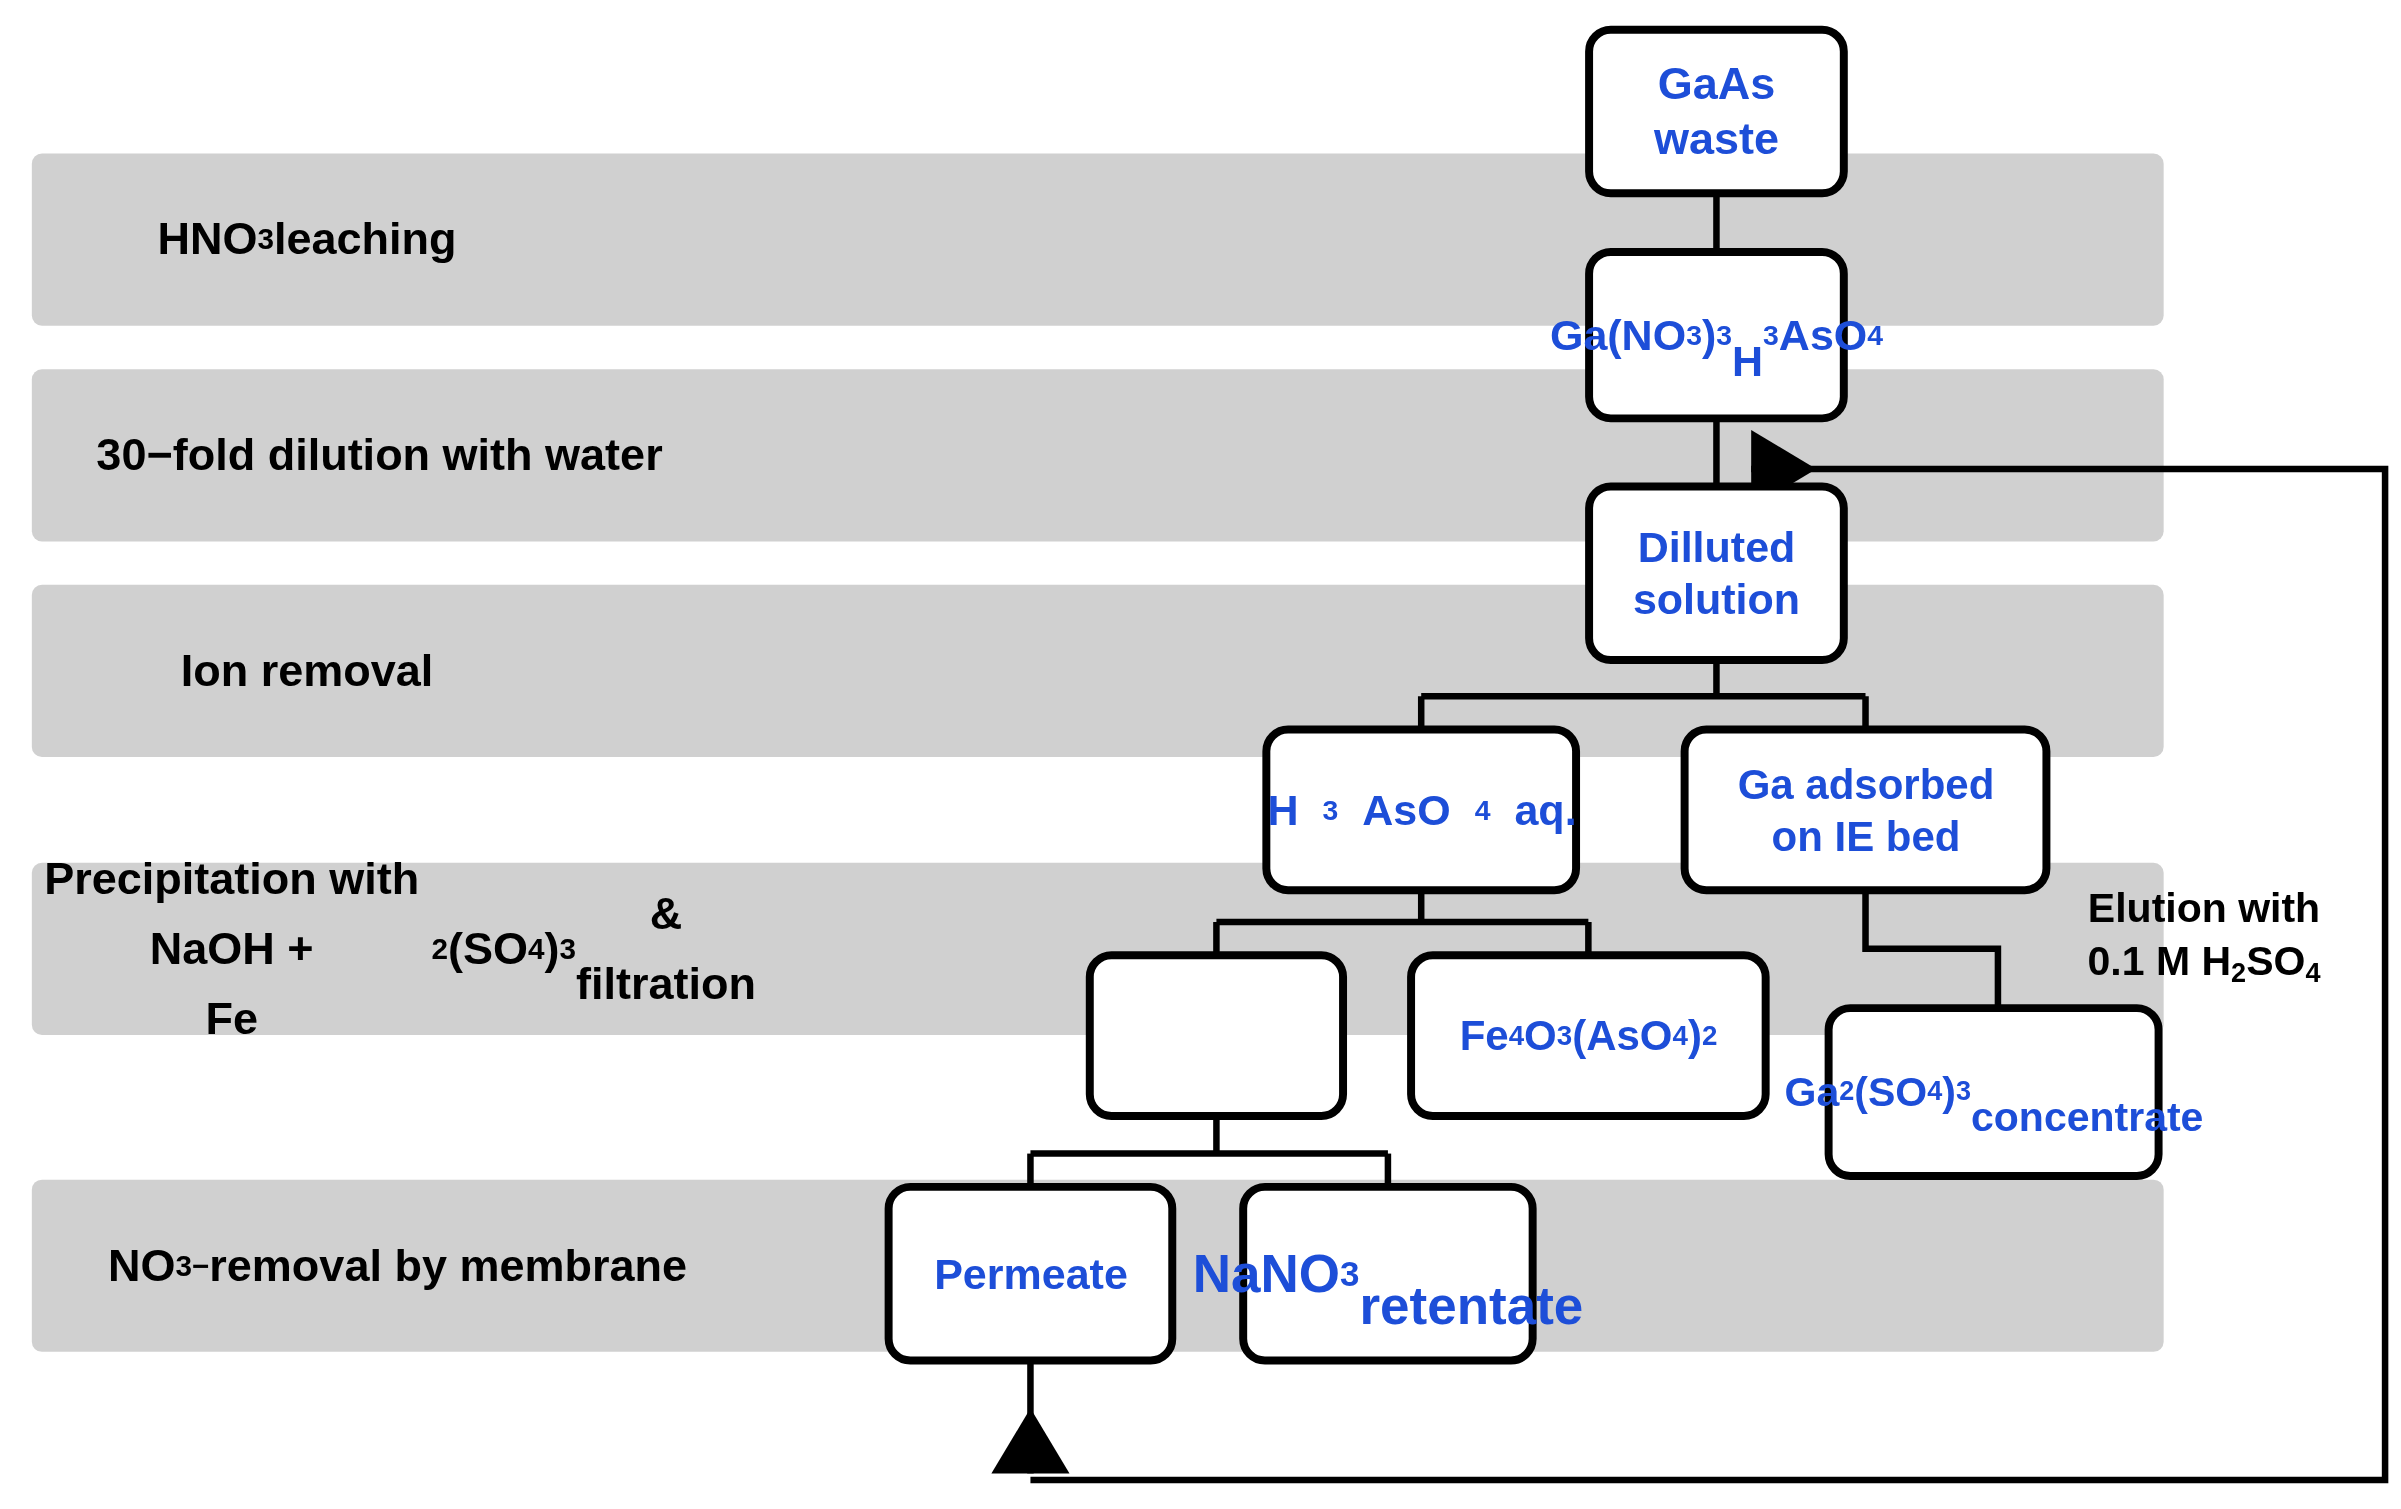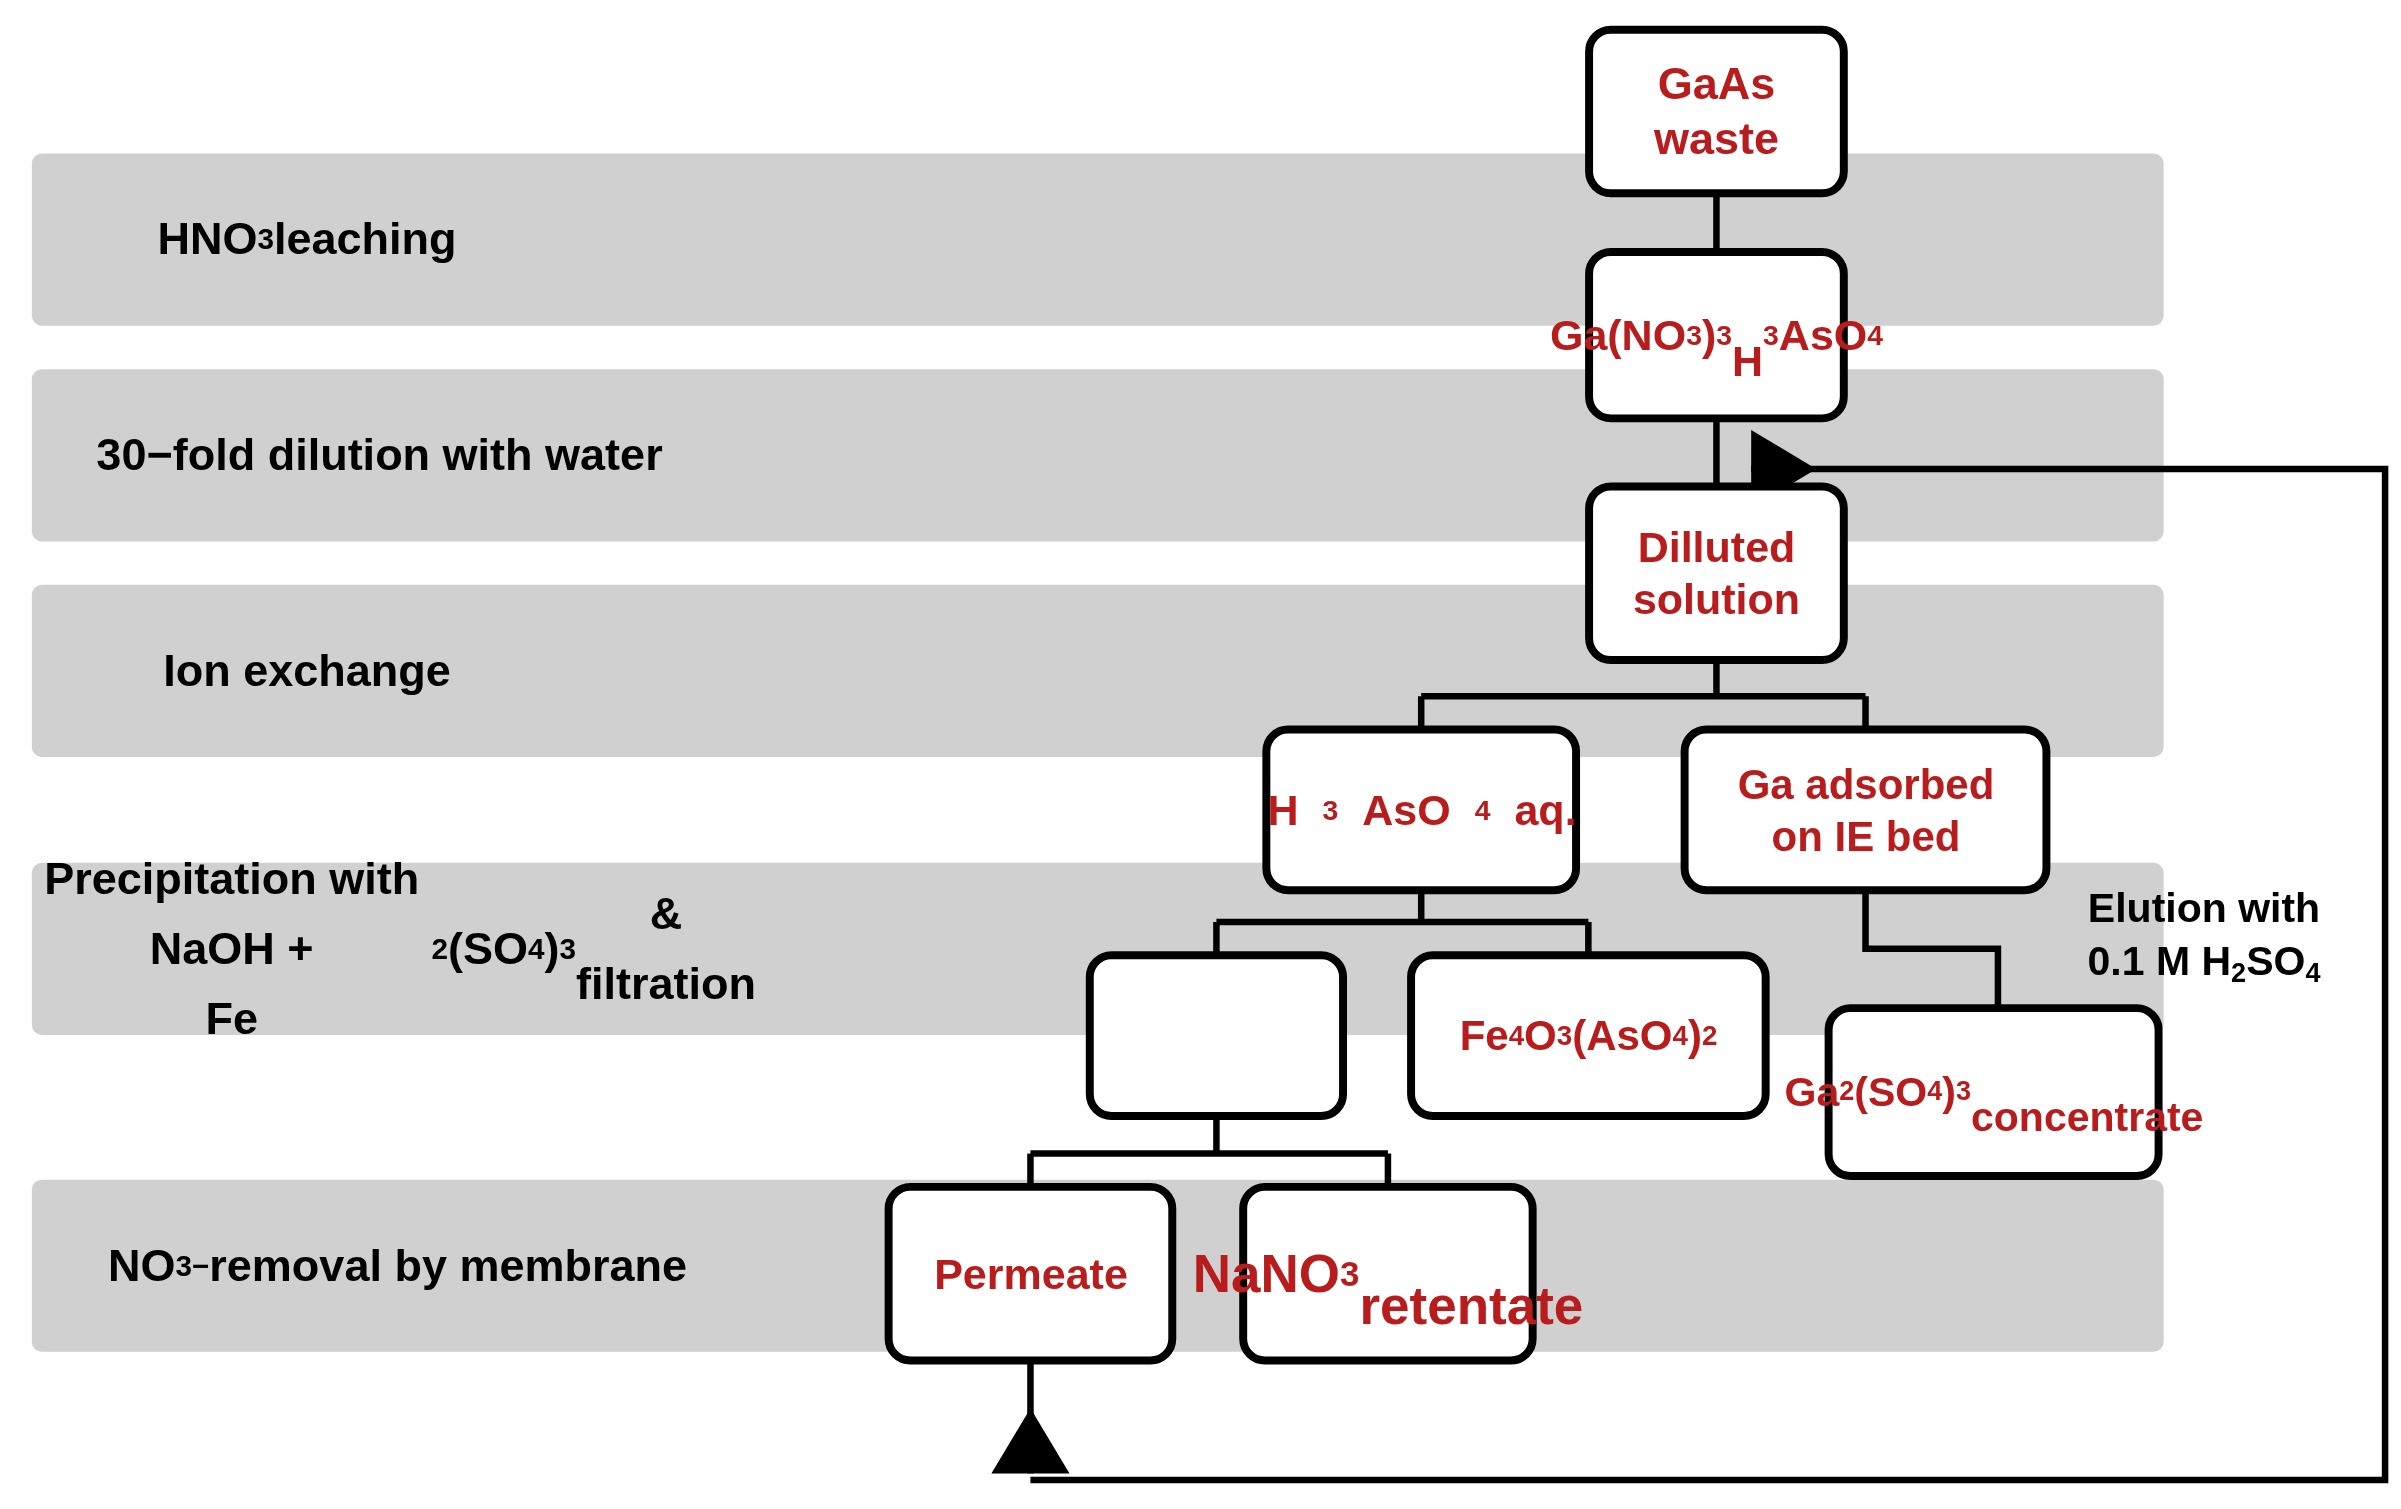--- a/index.html
+++ b/index.html
@@ -17,21 +17,21 @@
     line-height:1.35;
     text-align:center;
     white-space:pre-line;
   }
   .node-label{
     position:absolute;
     display:flex;
     align-items:center;
     justify-content:center;
     font-weight:bold;
-    color:#b91c1c;
+    color:#1d4ed8;
     line-height:1.22;
     text-align:center;
     white-space:pre-line;
     pointer-events:none;
   }
   .side-note{
     position:absolute;
     font-weight:bold;
     color:#000;
     line-height:1.3;
@@ -102,21 +102,21 @@
       <rect x="2527" y="1393" width="456" height="232" rx="30"></rect>
       <rect x="1228" y="1640" width="392" height="240" rx="30"></rect>
       <rect x="1718" y="1640" width="400" height="240" rx="30"></rect>
     </g>
   </svg>
 
   <div class="band-label" style="left:32px; top:153px; width:550px; height:172px; font-size:45px;">HNO<sub>3</sub> leaching</div>
 
   <div class="band-label" style="left:32px; top:369px; width:695px; height:172px; font-size:45px;">30−fold dilution with water</div>
 
-  <div class="band-label" style="left:32px; top:585px; width:550px; height:172px; font-size:45px;">Ion exchange</div>
+  <div class="band-label" style="left:32px; top:585px; width:550px; height:172px; font-size:45px;">Ion removal</div>
 
   <div class="band-label" style="left:32px; top:863px; width:724px; height:172px; font-size:45px; line-height:1.55;">Precipitation with NaOH +<br>Fe<sub>2</sub>(SO<sub>4</sub>)<sub>3</sub> &amp; filtration</div>
 
   <div class="band-label" style="left:32px; top:1180px; width:731px; height:172px; font-size:45px;">NO<sub>3</sub><sup>−</sup> removal by membrane</div>
 
   <div class="node-label" style="left:1589px; top:30px; width:255px; height:164px; font-size:45px;">GaAs<br>waste</div>
 
   <div class="node-label" style="left:1589px; top:252px; width:255px; height:166px; font-size:43px;">Ga(NO<sub>3</sub>)<sub>3</sub><br>H<sub>3</sub>AsO<sub>4</sub></div>
 
   <div class="node-label" style="left:1589px; top:486px; width:255px; height:174px; font-size:43px;">Dilluted<br>solution</div>

